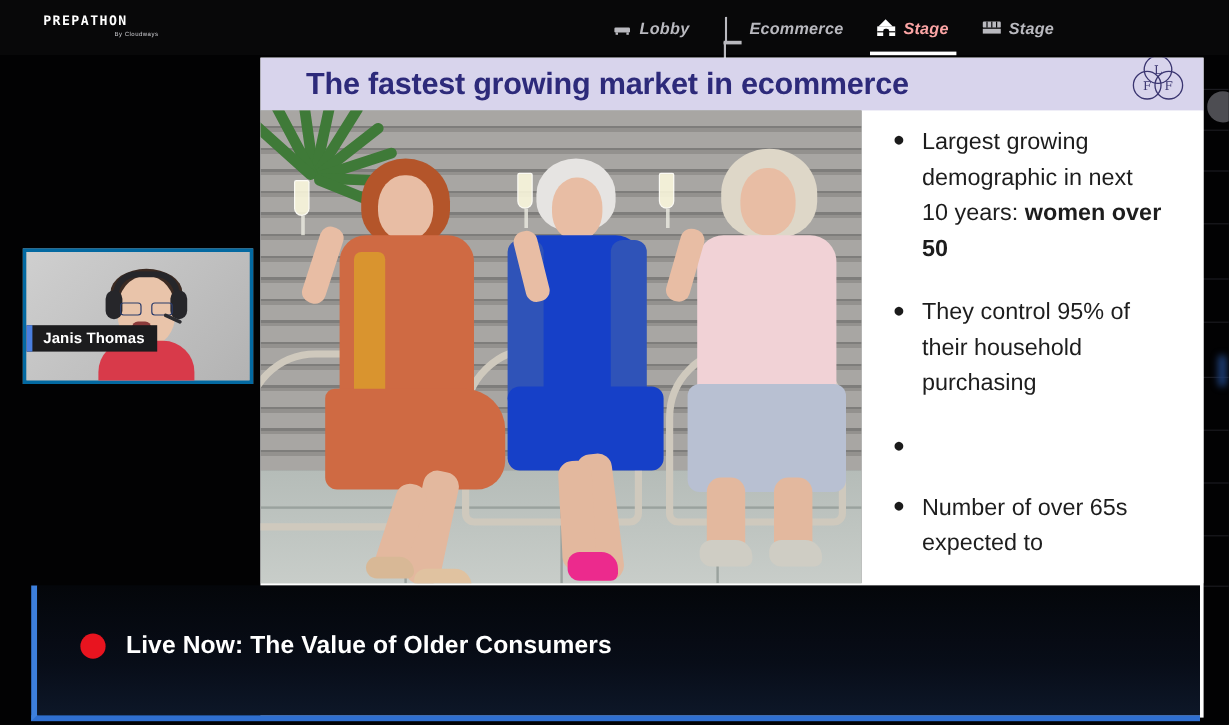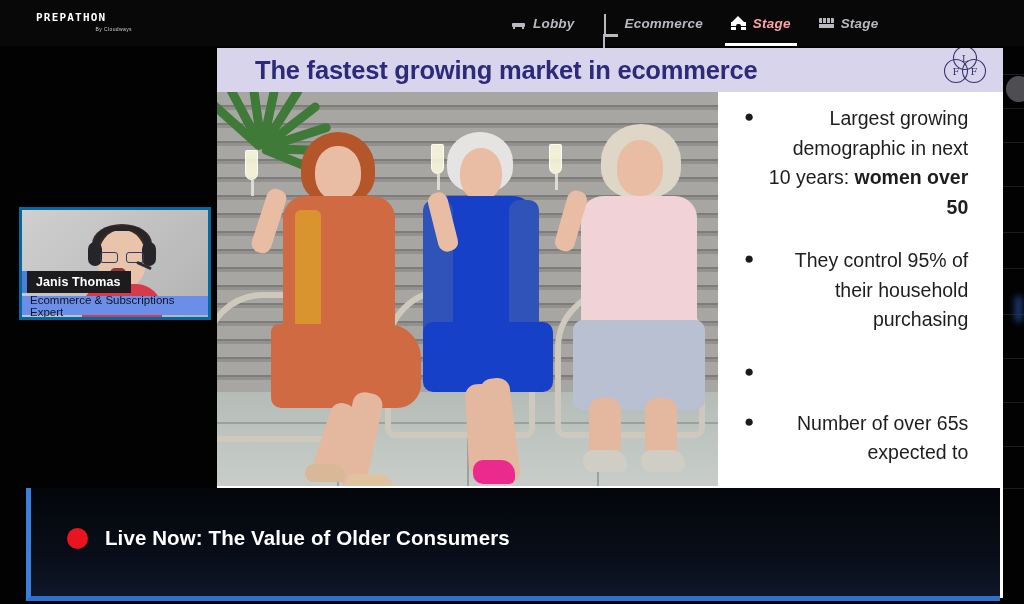--- a/index.html
+++ b/index.html
@@ -58,21 +58,21 @@
                     font-family:"Liberation Sans", sans-serif; }
   .lff { position:absolute; right:12px; top:-4px; width:52px; height:46px; }
   .lff svg { display:block; }
 
   .slide-body { display:flex; height:394px; }
   .photo { width:501px; height:394px; position:relative; overflow:hidden; background:#8d8f8e; }
   .bullets { flex:1; background:#fff; padding:12px 14px 0 26px; }
   .bullets ul { list-style:none; }
   .bullets li { display:flex; gap:14px; margin-bottom:24px; }
   .bullets .bul { font-size:17px; line-height:26px; color:#1b1b1b; flex:0 0 auto; }
-  .bullets .txt { font-size:19.5px; line-height:29.5px; color:#1d1d1d; max-width:200px;text-align:right; }
+  .bullets .txt { font-size:19.5px; line-height:29.5px; color:#1d1d1d; max-width:200px; }
   .bullets .txt b { font-weight:bold; }
 
   
   .fence { position:absolute; left:0; top:0; width:501px; height:300px;
     background:repeating-linear-gradient(to bottom,#a8a6a3 0px,#a8a6a3 13px,#7e7d7b 13px,#7e7d7b 15px,#93918e 15px,#93918e 18px); }
   .floor { position:absolute; left:0; top:300px; width:501px; height:94px;
     background:linear-gradient(to bottom,#b5bcb8,#c8cdc9); }
   .floor .ln { position:absolute; background:#9aa29e; }
   .plant { position:absolute; left:-10px; top:-8px; width:130px; height:130px; }
   .plant s { position:absolute; left:55px; top:60px; width:72px; height:9px; background:#3f7a38;
@@ -315,23 +315,20 @@
           <i class="l"></i>
           <i class="r"></i>
         </div>
       <div class="p-mouth"></div>
       <div class="p-mic"></div>
       <div class="p-body"></div>
     </div>
     <div class="namebar">
       <span>Janis Thomas</span>
     </div>
-    <div class="rolebar">
-      <span>Ecommerce &amp; Subscriptions Expert</span>
-    </div>
   </div>
 
   <div class="banner">
     <div class="inner"></div>
     <div class="row">
       <div class="livedot"></div>
       <div class="txt">Live Now: The Value of Older Consumers</div>
     </div>
   </div>
 

